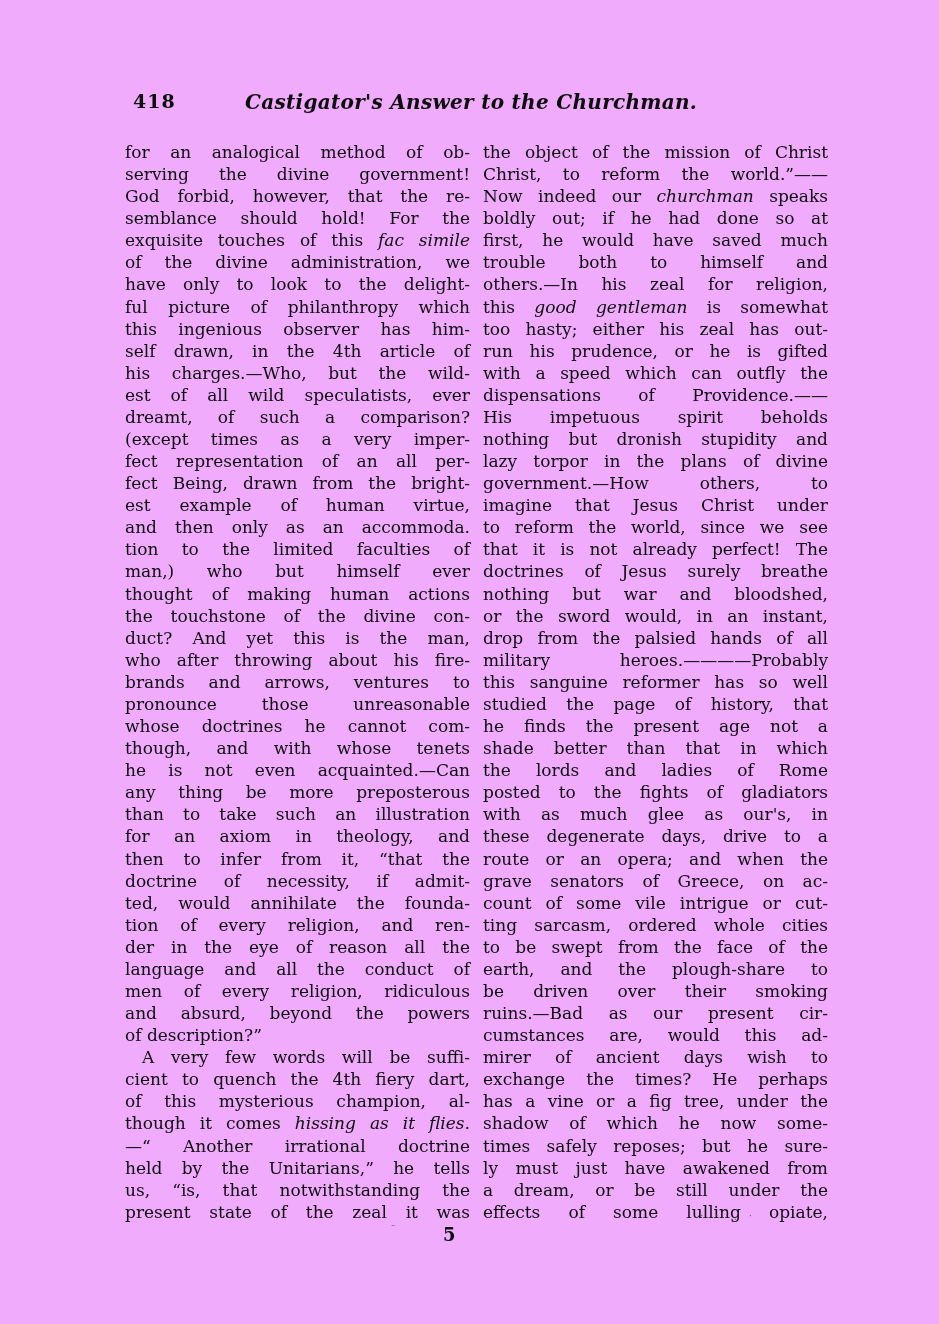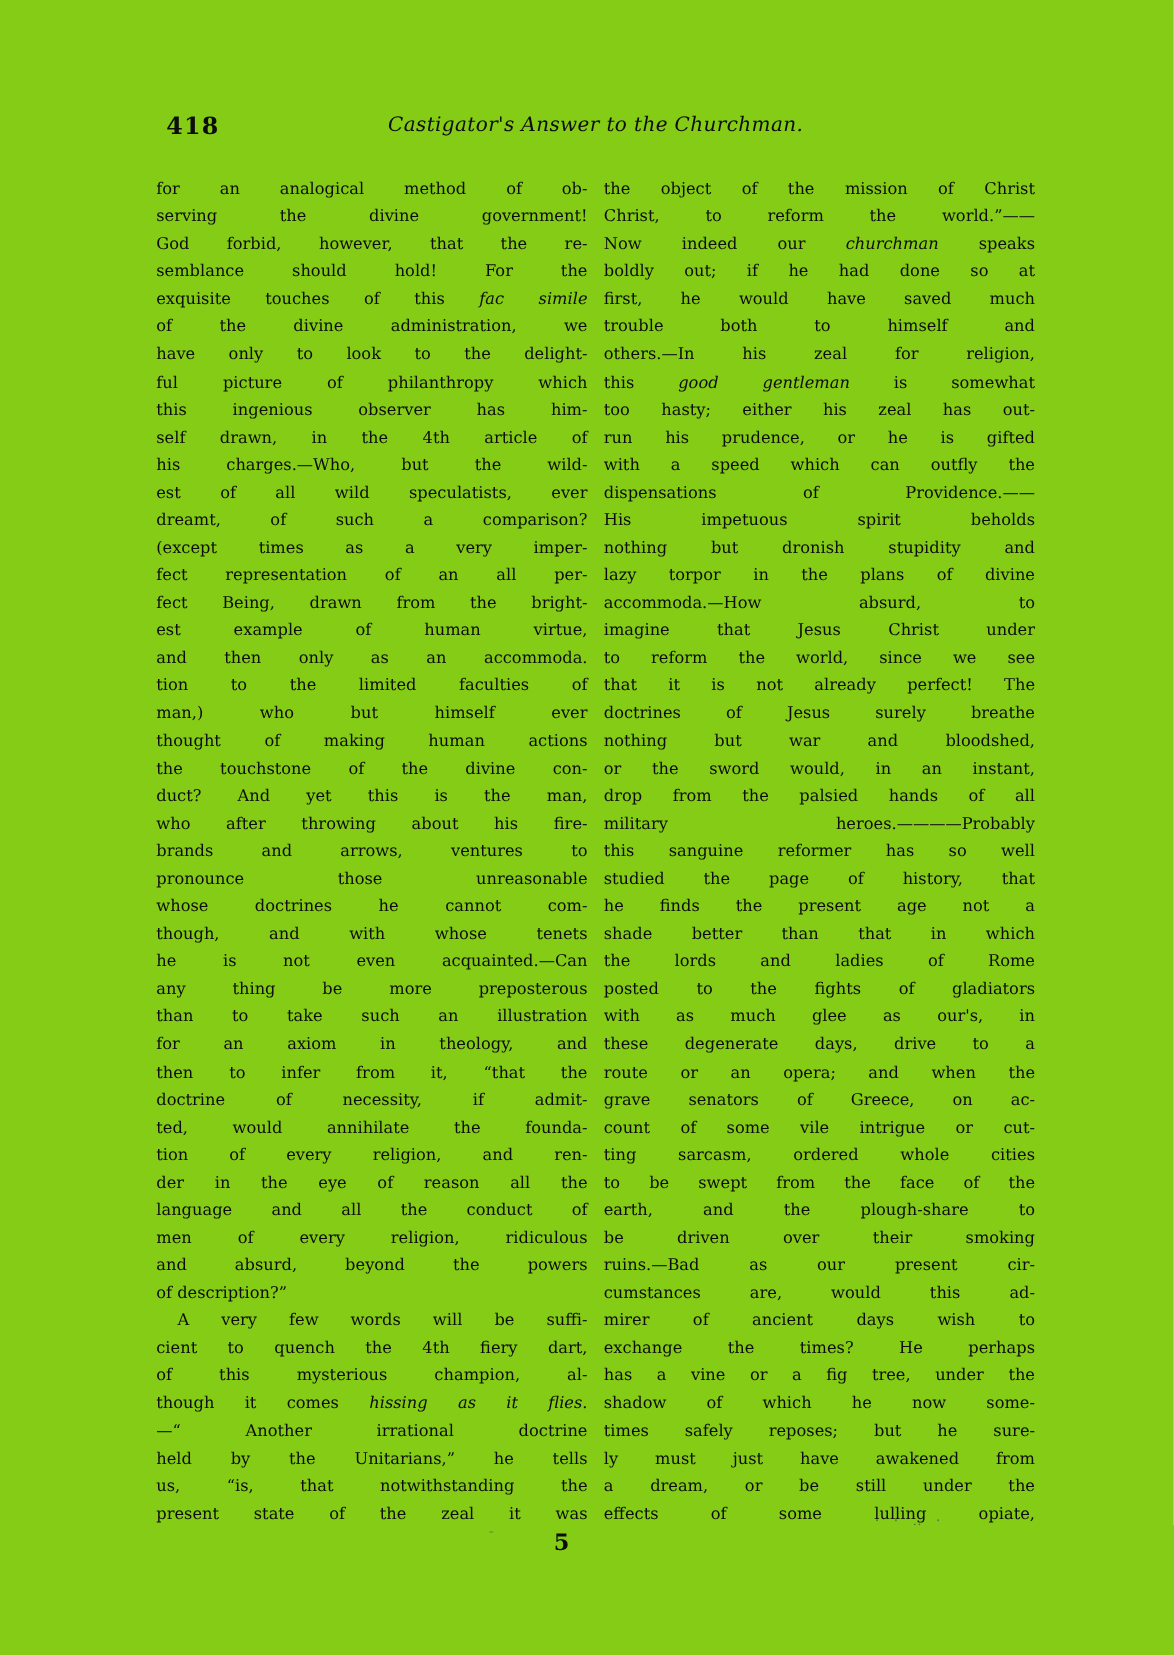--- a/index.html
+++ b/index.html
@@ -1,45 +1,45 @@
 <!DOCTYPE html>
 <html><head>
 <meta charset="utf-8">
 <style>
   html,body{margin:0;padding:0;background:#e8e8e6;}
   .sheet{
     position:relative;
     width:939px;height:1324px;
     margin:0 auto;
-    background:#84cc16;
+    background:#f0abfc;
     color:#0d0d0d;
     font-family:"DejaVu Serif","Liberation Serif",serif;
     overflow:hidden;
   }
   .header{
     position:absolute;left:125px;top:90px;width:703px;height:30px;
   }
   .page-number{
     position:absolute;left:8px;top:0;
     font-size:19px;font-weight:bold;letter-spacing:1px;
   }
   .running-title{
     position:absolute;left:120px;right:120px;top:0;
-    text-align:center;
-    font-size:16px;font-style:italic;font-weight:normal;
+    text-align:left;
+    font-size:20px;font-style:italic;font-weight:bold;
     letter-spacing:0.3px;
     white-space:nowrap;
   }
   .textblock{
     position:absolute;left:125px;top:141px;width:703px;
     display:flex;gap:13px;
   }
   .col{
     width:345px;
-    font-size:13px;
+    font-size:17px;
     line-height:22.08px;
   }
   .line{
     text-align:justify;
     text-align-last:justify;
     height:22.08px;
     overflow:visible;
   }
   .line.no-just{text-align:left;text-align-last:left;}
   .line.indent{padding-left:17px;box-sizing:border-box;}
@@ -128,21 +128,21 @@
         <div class="line"><span>trouble both to himself and</span></div>
         <div class="line"><span>others.—In his zeal for religion,</span></div>
         <div class="line"><span>this </span><span class="it">good gentleman</span><span> is somewhat</span></div>
         <div class="line"><span>too hasty; either his zeal has out-</span></div>
         <div class="line"><span>run his prudence, or he is gifted</span></div>
         <div class="line"><span>with a speed which can outfly the</span></div>
         <div class="line"><span>dispensations of Providence.——</span></div>
         <div class="line"><span>His impetuous spirit beholds</span></div>
         <div class="line"><span>nothing but dronish stupidity and</span></div>
         <div class="line"><span>lazy torpor in the plans of divine</span></div>
-        <div class="line"><span>accommoda.—How absurd, to</span></div>
+        <div class="line"><span>government.—How others, to</span></div>
         <div class="line"><span>imagine that Jesus Christ under</span></div>
         <div class="line"><span>to reform the world, since we see</span></div>
         <div class="line"><span>that it is not already perfect! The</span></div>
         <div class="line"><span>doctrines of Jesus surely breathe</span></div>
         <div class="line"><span>nothing but war and bloodshed,</span></div>
         <div class="line"><span>or the sword would, in an instant,</span></div>
         <div class="line"><span>drop from the palsied hands of all</span></div>
         <div class="line"><span>military heroes.————Probably</span></div>
         <div class="line"><span>this sanguine reformer has so well</span></div>
         <div class="line"><span>studied the page of history, that</span></div>

